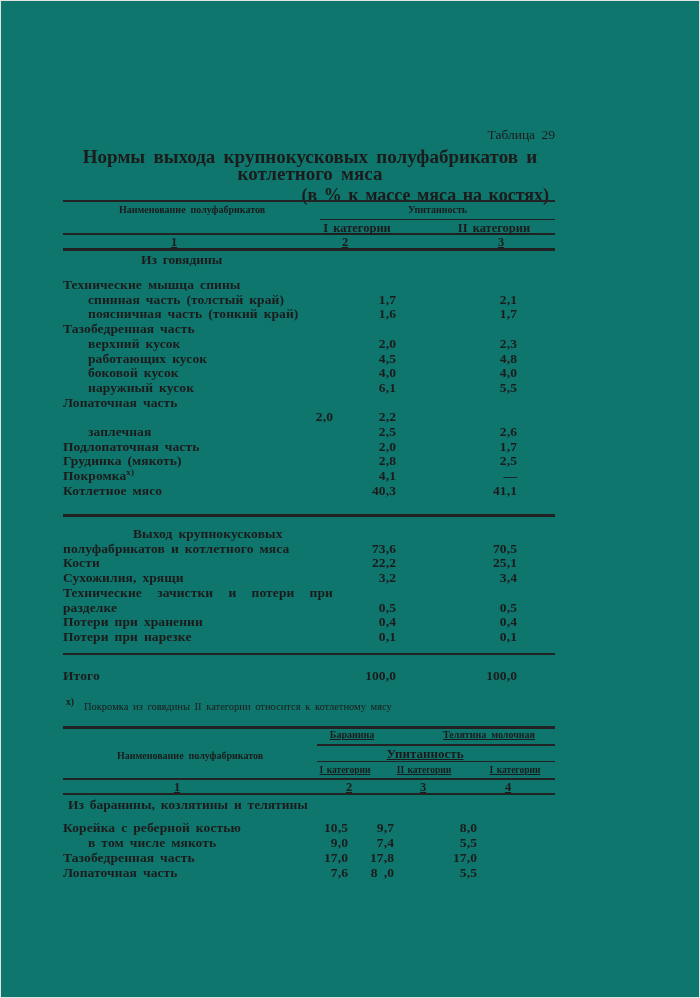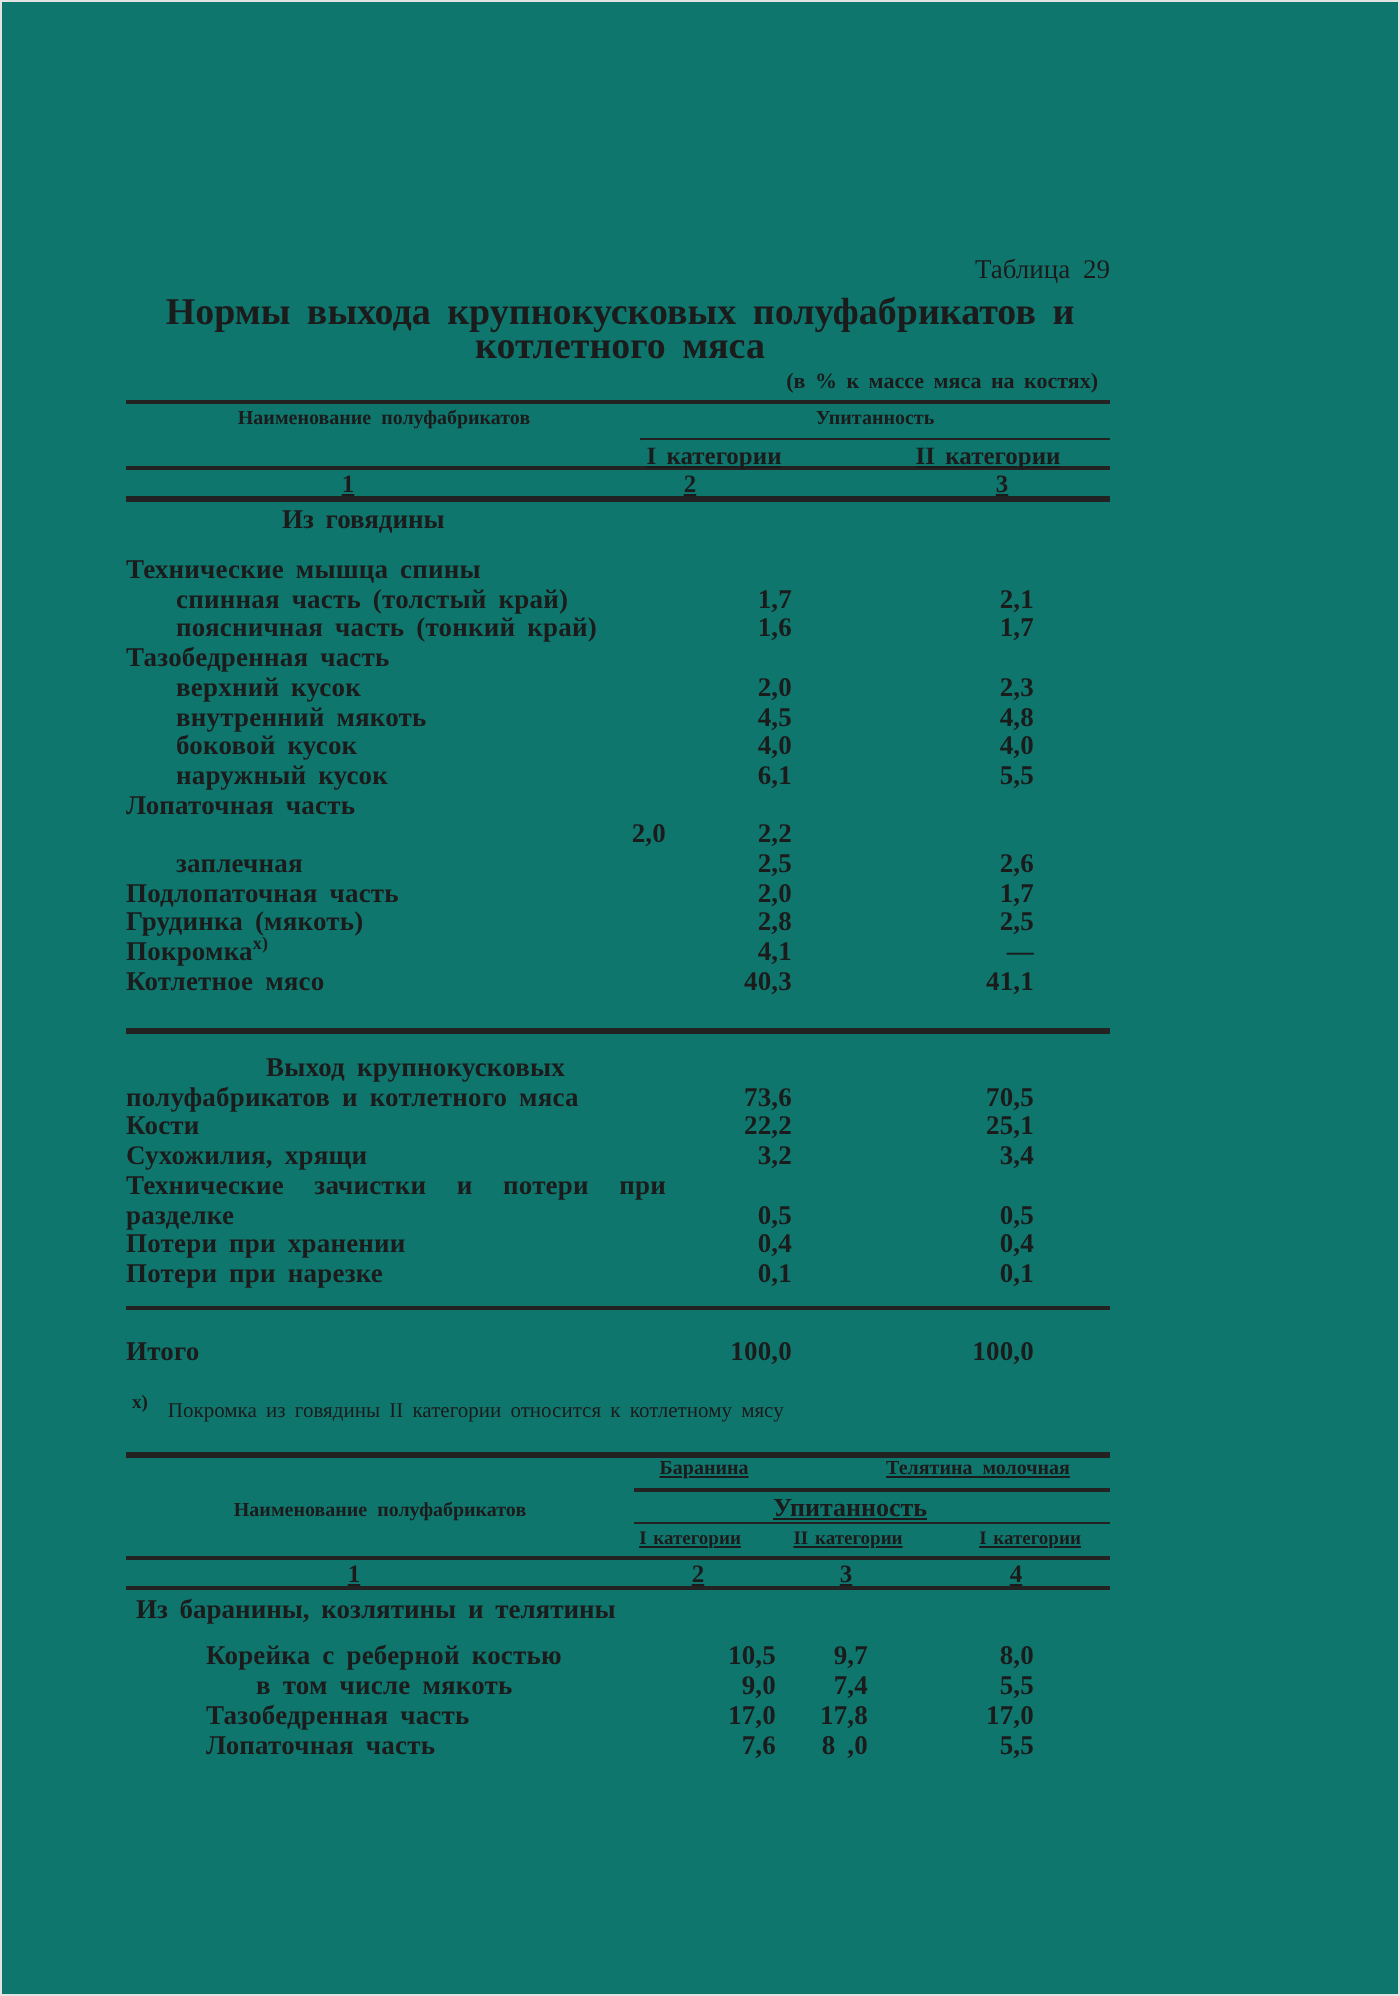--- a/index.html
+++ b/index.html
@@ -12,30 +12,30 @@
   .hr{position:absolute;background:#222;height:1.5px;}
   .hr.thick{height:2.5px;}
   .hr.mid{height:2px;}
   .b{font-weight:bold;}
   .ctr{text-align:center;}
   .cpos{position:absolute;transform:translateX(-50%);white-space:nowrap;text-decoration:underline;}
 
   .table-label{top:127px;left:63px;width:492px;font-size:13.5px;text-align:right;word-spacing:3px;}
   .doc-title{top:149px;left:60px;width:500px;text-align:center;font-weight:bold;
              font-size:19px;line-height:16.5px;word-spacing:3.5px;}
-  .unit-note{top:185px;left:63px;width:486px;text-align:right;font-weight:bold;font-size:11px;word-spacing:2px;}
+  .unit-note{top:185px;left:63px;width:486px;text-align:right;font-weight:bold;font-size:18px;word-spacing:2px;}
 
   .h-name{font-weight:bold;font-size:10px;word-spacing:2.5px;}
   .h-cat{font-weight:bold;font-size:12.5px;word-spacing:2px;}
   .h-cat-sm{font-weight:bold;font-size:9.5px;word-spacing:1px;}
   .h-num{font-weight:bold;font-size:12.5px;}
 
   .rows{position:absolute;left:63px;width:492px;}
   .trow{display:grid;grid-template-columns:270px 63px 121px;line-height:14.7px;}
-  .trow2{display:grid;grid-template-columns:250px 35px 46px 83px;line-height:15px;margin-left:40px;}
+  .trow2{display:grid;grid-template-columns:250px 35px 46px 83px;line-height:15px;}
   .cell{font-size:13.5px;font-weight:bold;white-space:nowrap;letter-spacing:0.1px;word-spacing:2.5px;}
   .cell.num{text-align:right;}
   .cell.name.ind1{padding-left:25px;}
   .cell.name.ind2{padding-left:70px;}
   .cell.name.just{white-space:normal;text-align:justify;text-align-last:justify;word-spacing:2px;}
   sup{font-size:9px;line-height:0;}
 
   .section-title{font-weight:bold;font-size:13.5px;word-spacing:2.5px;}
   .footnote{font-size:10.5px;word-spacing:2px;}
   .footnote .marker{font-size:9.5px;vertical-align:super;margin-right:10px;}
@@ -85,21 +85,21 @@
     <div class="cell name">Тазобедренная часть</div>
     <div class="cell num"></div>
     <div class="cell num"></div>
   </div>
       <div class="trow">
     <div class="cell name ind1">верхний кусок</div>
     <div class="cell num">2,0</div>
     <div class="cell num">2,3</div>
   </div>
       <div class="trow">
-    <div class="cell name ind1">внутренний мякоть</div>
+    <div class="cell name ind1">работающих кусок</div>
     <div class="cell num">4,5</div>
     <div class="cell num">4,8</div>
   </div>
       <div class="trow">
     <div class="cell name ind1">боковой кусок</div>
     <div class="cell num">4,0</div>
     <div class="cell num">4,0</div>
   </div>
       <div class="trow">
     <div class="cell name ind1">наружный кусок</div>

